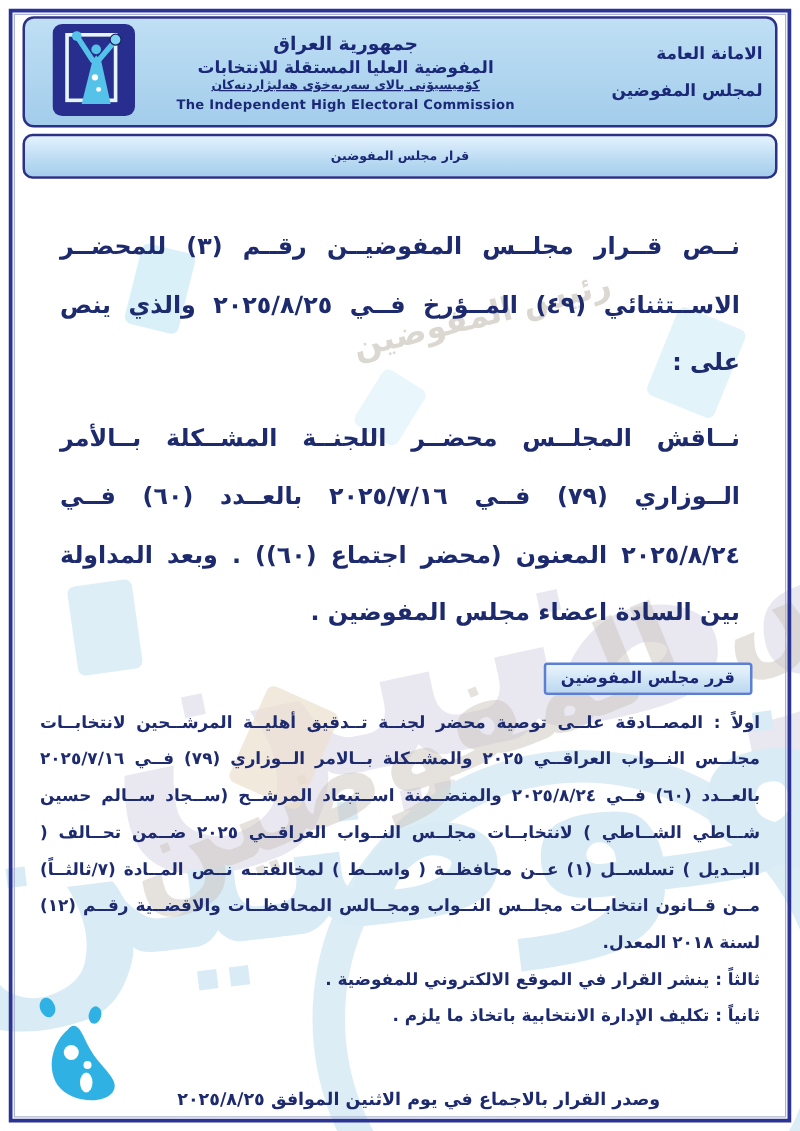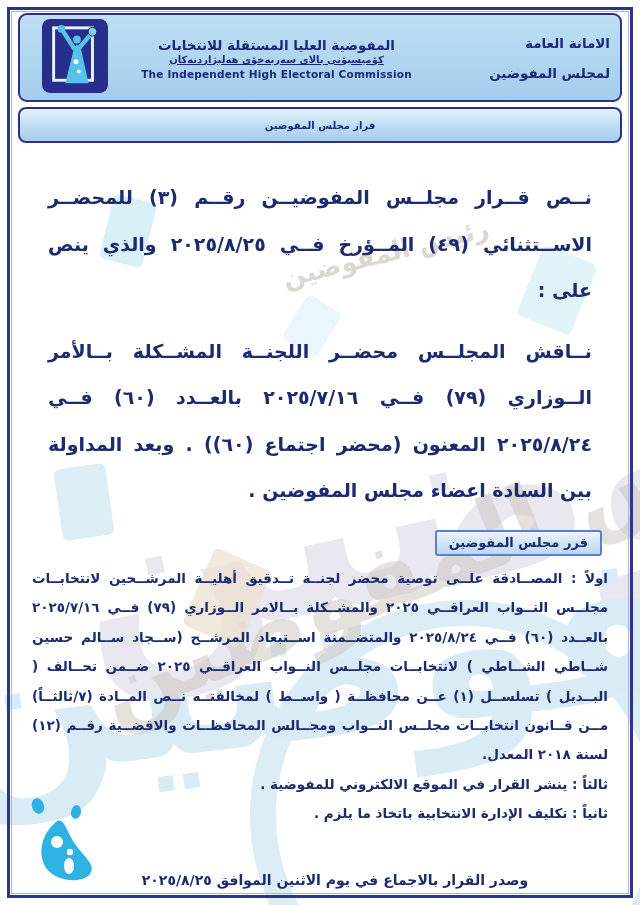--- a/index.html
+++ b/index.html
@@ -167,20 +167,21 @@
       <path d="M33 30 L22 13" stroke="#55c2ea" stroke-width="4.5" stroke-linecap="round" fill="none"></path>
       <path d="M38 30 L50 16" stroke="#55c2ea" stroke-width="4.5" stroke-linecap="round" fill="none"></path>
       <circle cx="20" cy="10" r="4" fill="#55c2ea"></circle>
       <circle cx="52" cy="13" r="4.5" fill="#7fd2f2" stroke="#1a2060" stroke-width="1"></circle>
       <circle cx="36" cy="21" r="4" fill="#55c2ea"></circle>
       <circle cx="35" cy="44" r="2.6" fill="#ffffff"></circle>
       <circle cx="38" cy="54" r="2" fill="#ffffff"></circle>
     </svg>
   </div>
   <div class="hdr-center">
+    <div class="l1" dir="rtl">جمهورية العراق</div>
     <div class="l2" dir="rtl">المفوضية العليا المستقلة للانتخابات</div>
     <div class="l3" dir="rtl">کۆمیسیۆنی بالای سەربەخۆی هەلبژاردنەکان</div>
     <div class="l4" dir="ltr">The Independent High Electoral Commission</div>
   </div>
   <div class="hdr-right">
     <div class="r1">الامانة العامة</div>
     <div class="r2">لمجلس المفوضين</div>
   </div>
 </div>
 

